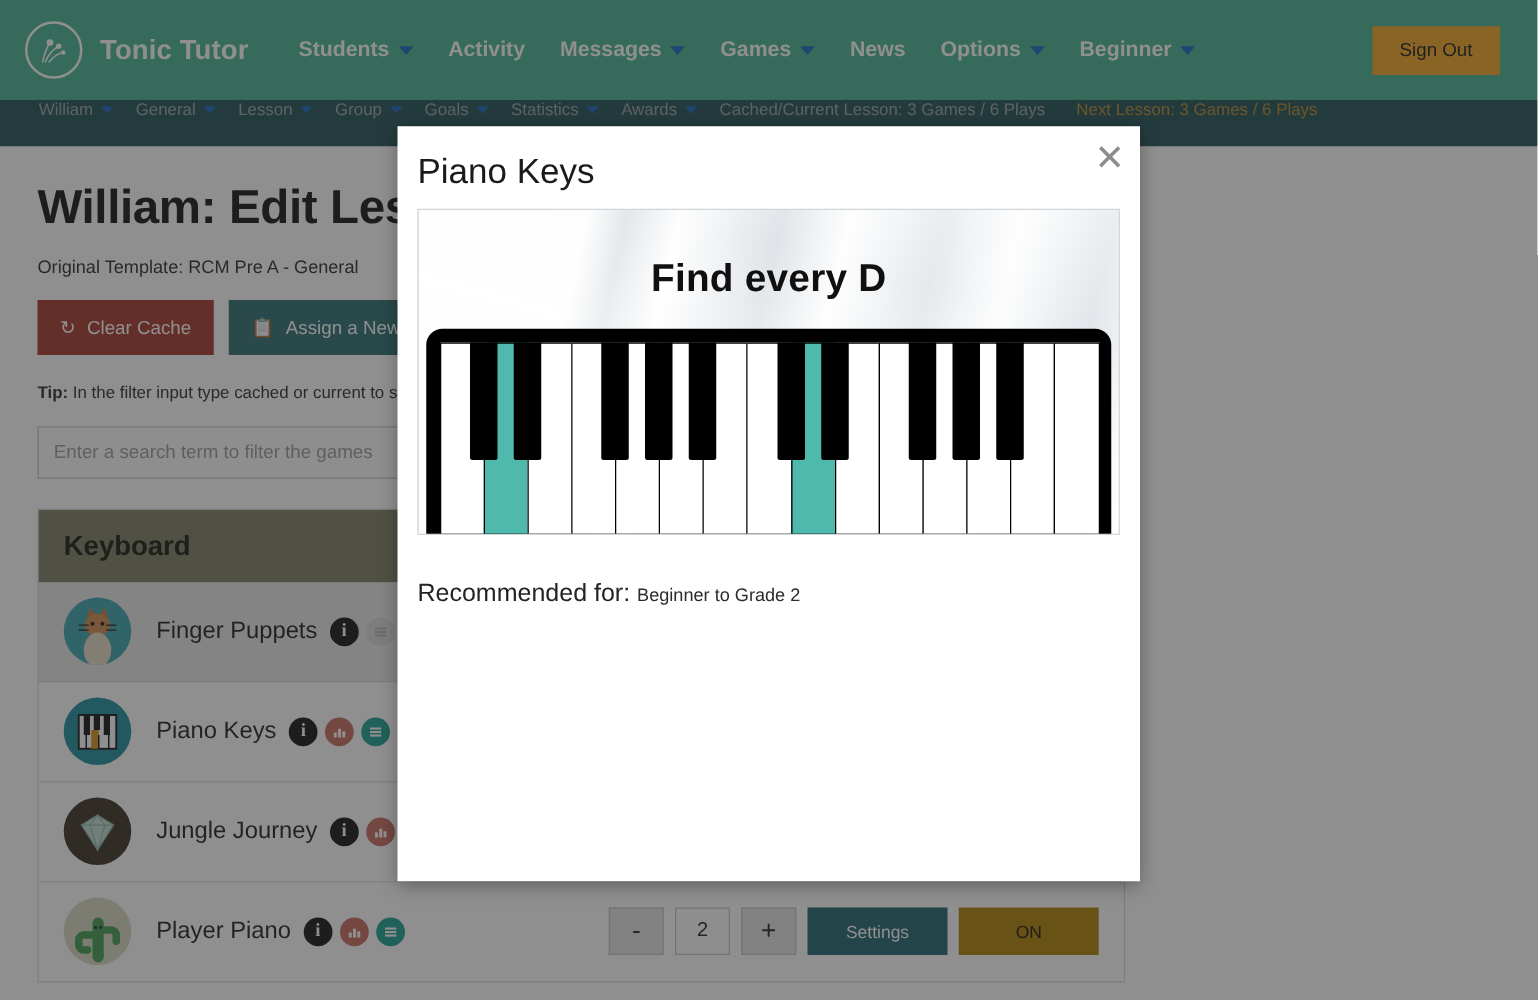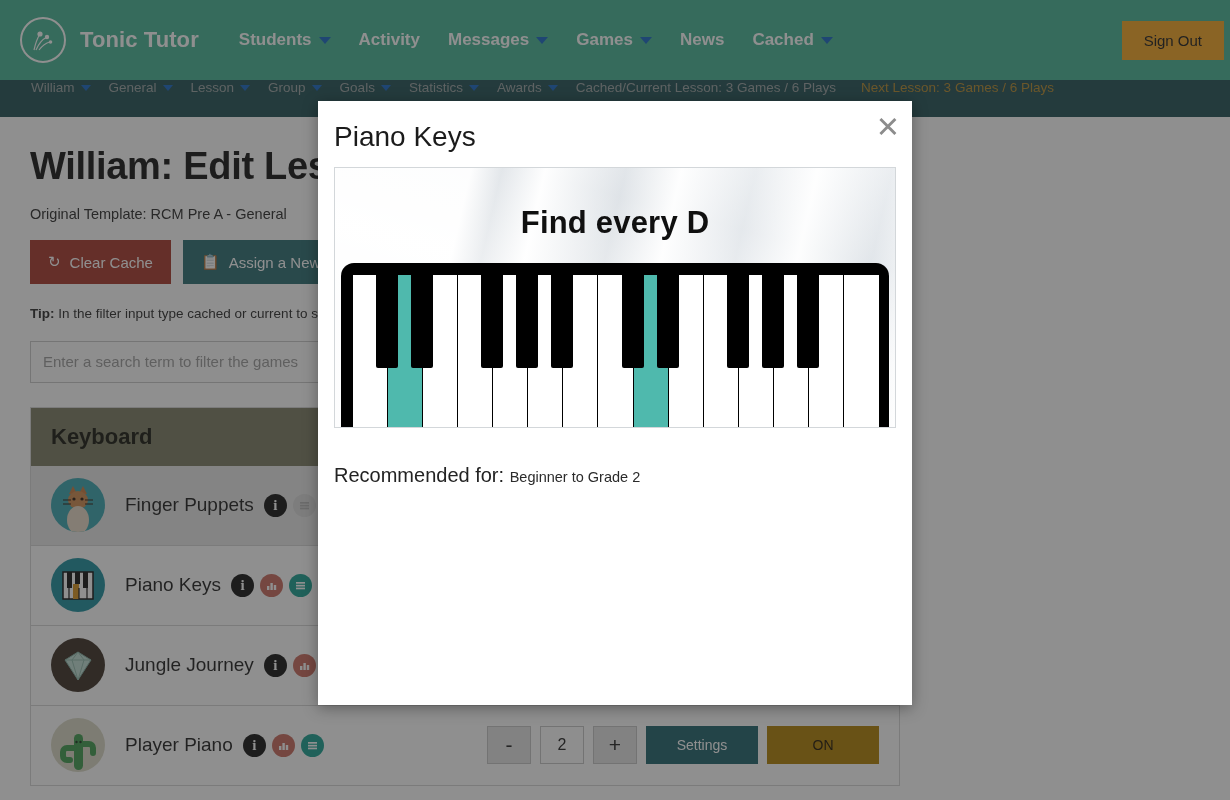--- a/index.html
+++ b/index.html
@@ -37,21 +37,21 @@
     padding: 0 14px; display: flex; align-items: center;
     white-space: nowrap; cursor: pointer; height: 40px;
   }
   .caret {
     width: 0; height: 0; margin-left: 7px;
     border-left: 6px solid transparent;
     border-right: 6px solid transparent;
     border-top: 7px solid #1667c4;
   }
   .signout {
-    position: absolute; right: 6px; top: 21px;
+    position: absolute; right: 30px; top: 21px;
     background: #f5a623; color: #1a1a1a;
     border: none; font-size: 15px; font-family: inherit;
     padding: 11px 22px; cursor: pointer;
   }
 
   
   .subnav {
     height: 37px; background: #215055;
     display: flex; align-items: flex-start; padding-left: 22px;
     font-size: 13.5px; white-space: nowrap; overflow: hidden;
@@ -234,21 +234,25 @@
             <span class="caret"></span>
           </div>
           <div class="nav-item">
             <span>Games</span>
             <span class="caret"></span>
           </div>
           <div class="nav-item">
             <span>News</span>
           </div>
           <div class="nav-item">
-            <span>Cached</span>
+            <span>Options</span>
+            <span class="caret"></span>
+          </div>
+          <div class="nav-item">
+            <span>Beginner</span>
             <span class="caret"></span>
           </div>
         </div>
       <button class="signout">Sign Out</button>
     </div>
 
     <div class="subnav">
         <div class="subnav-item">
           <span>William</span>
           <span class="caret"></span>

